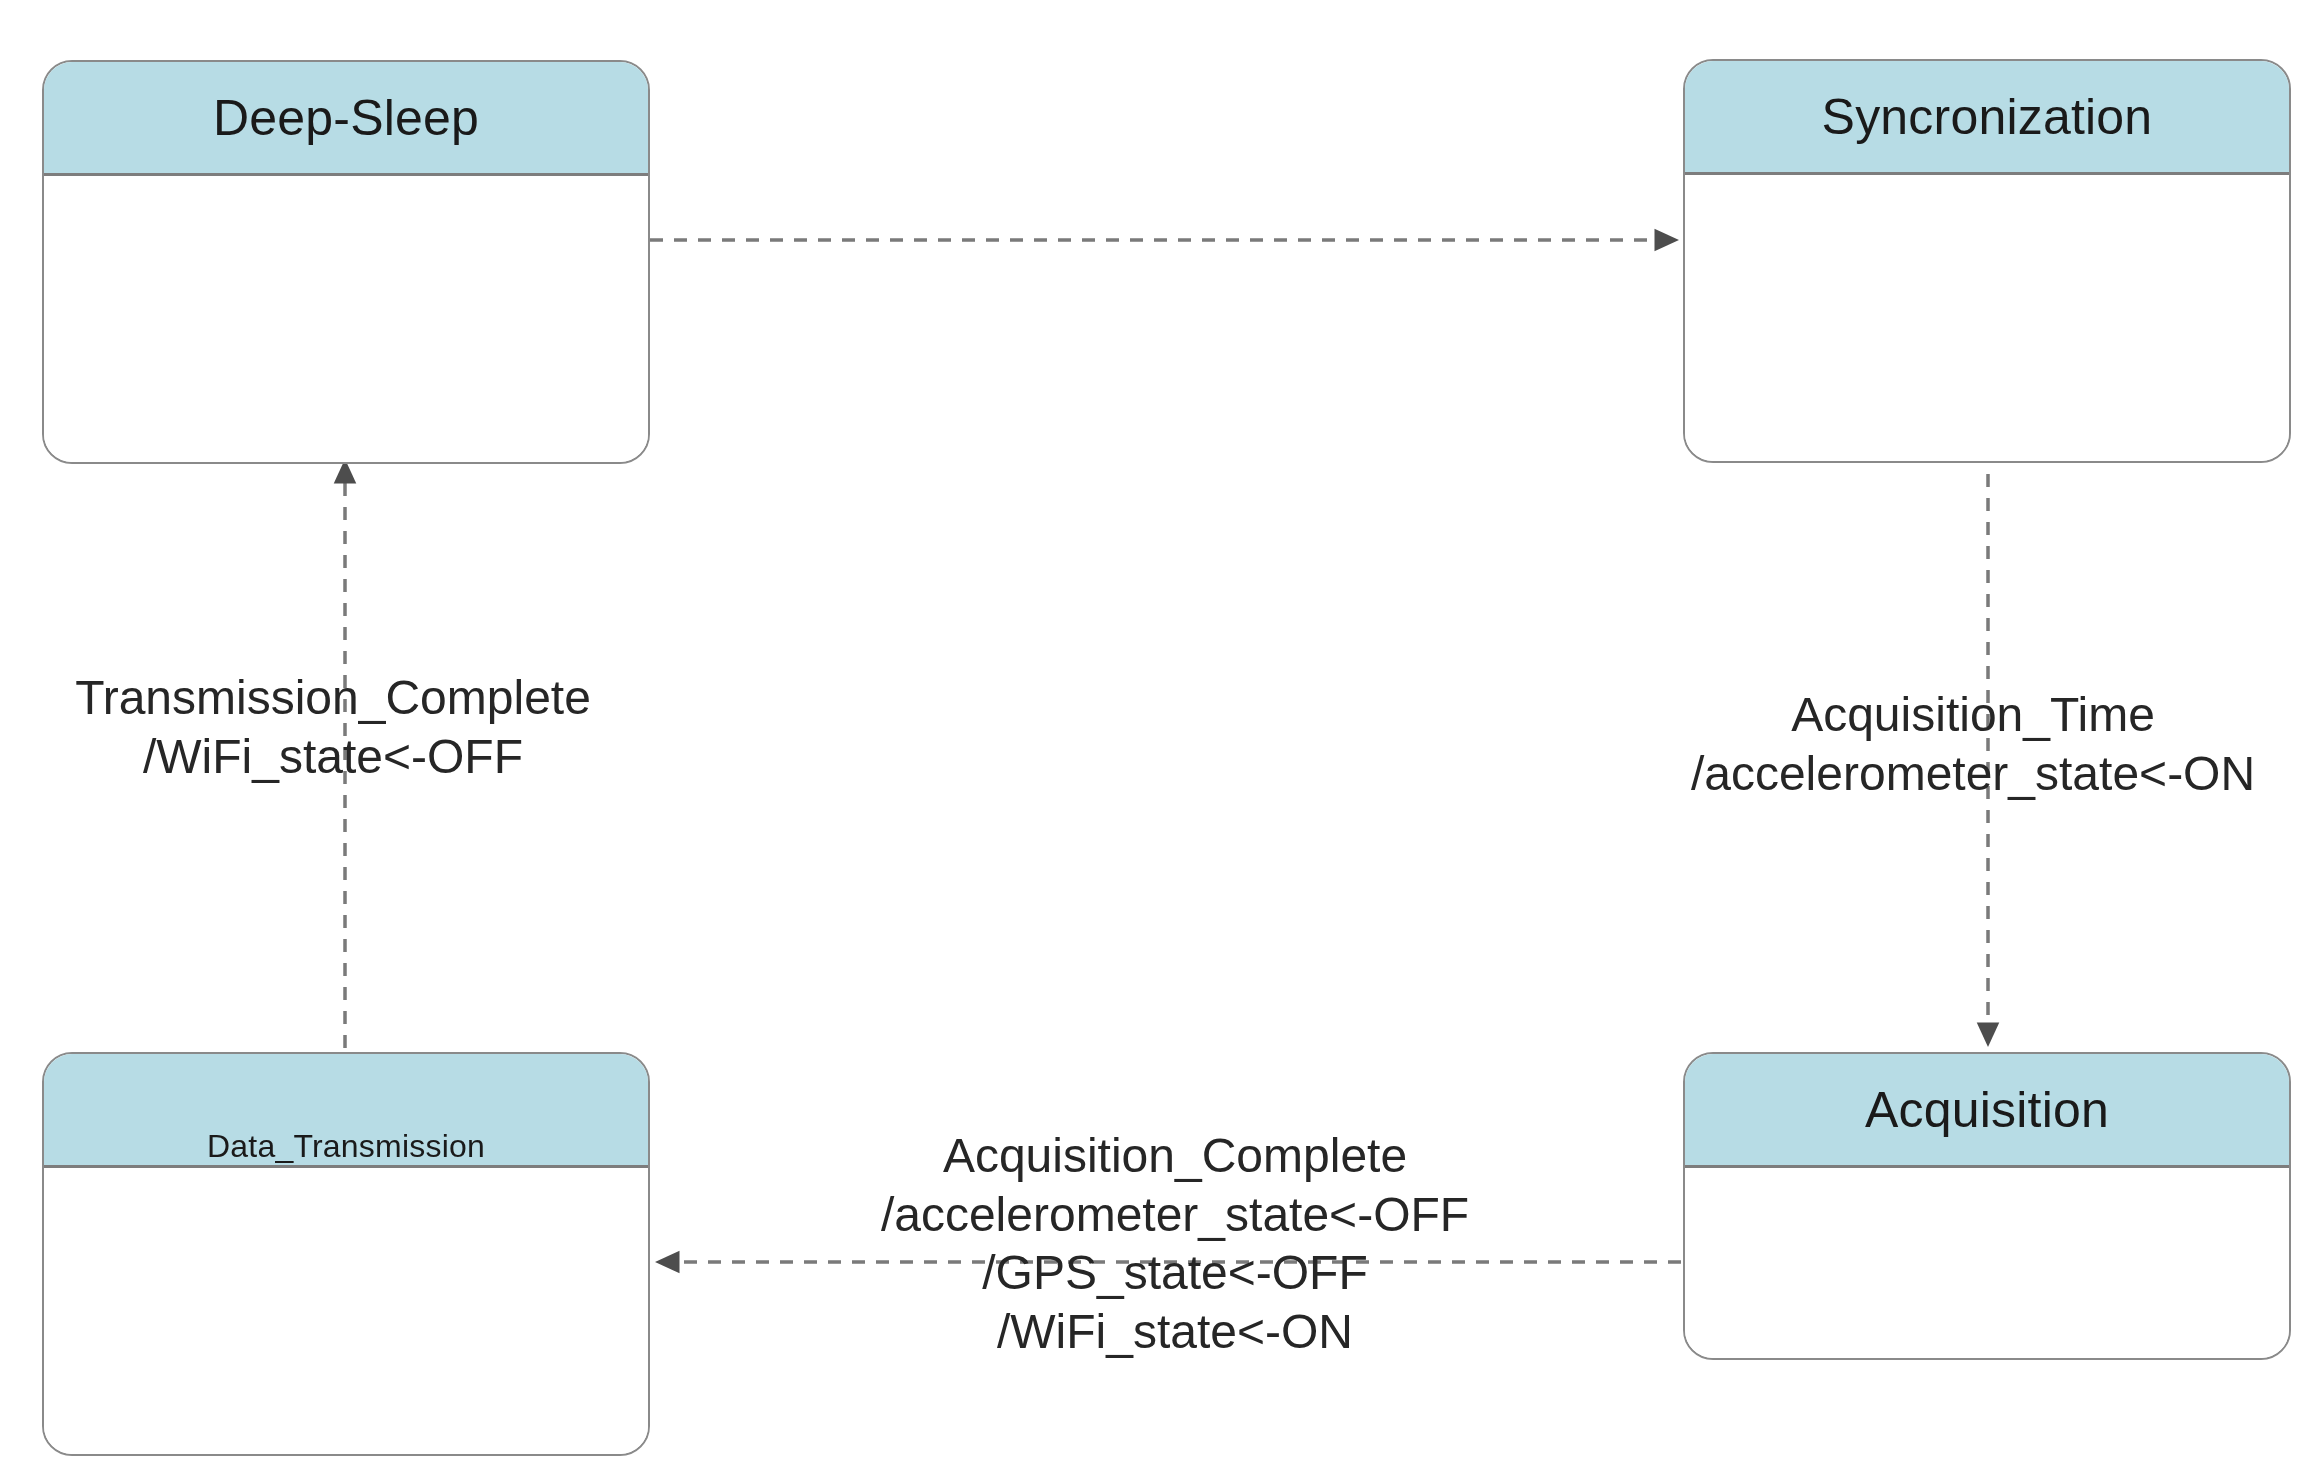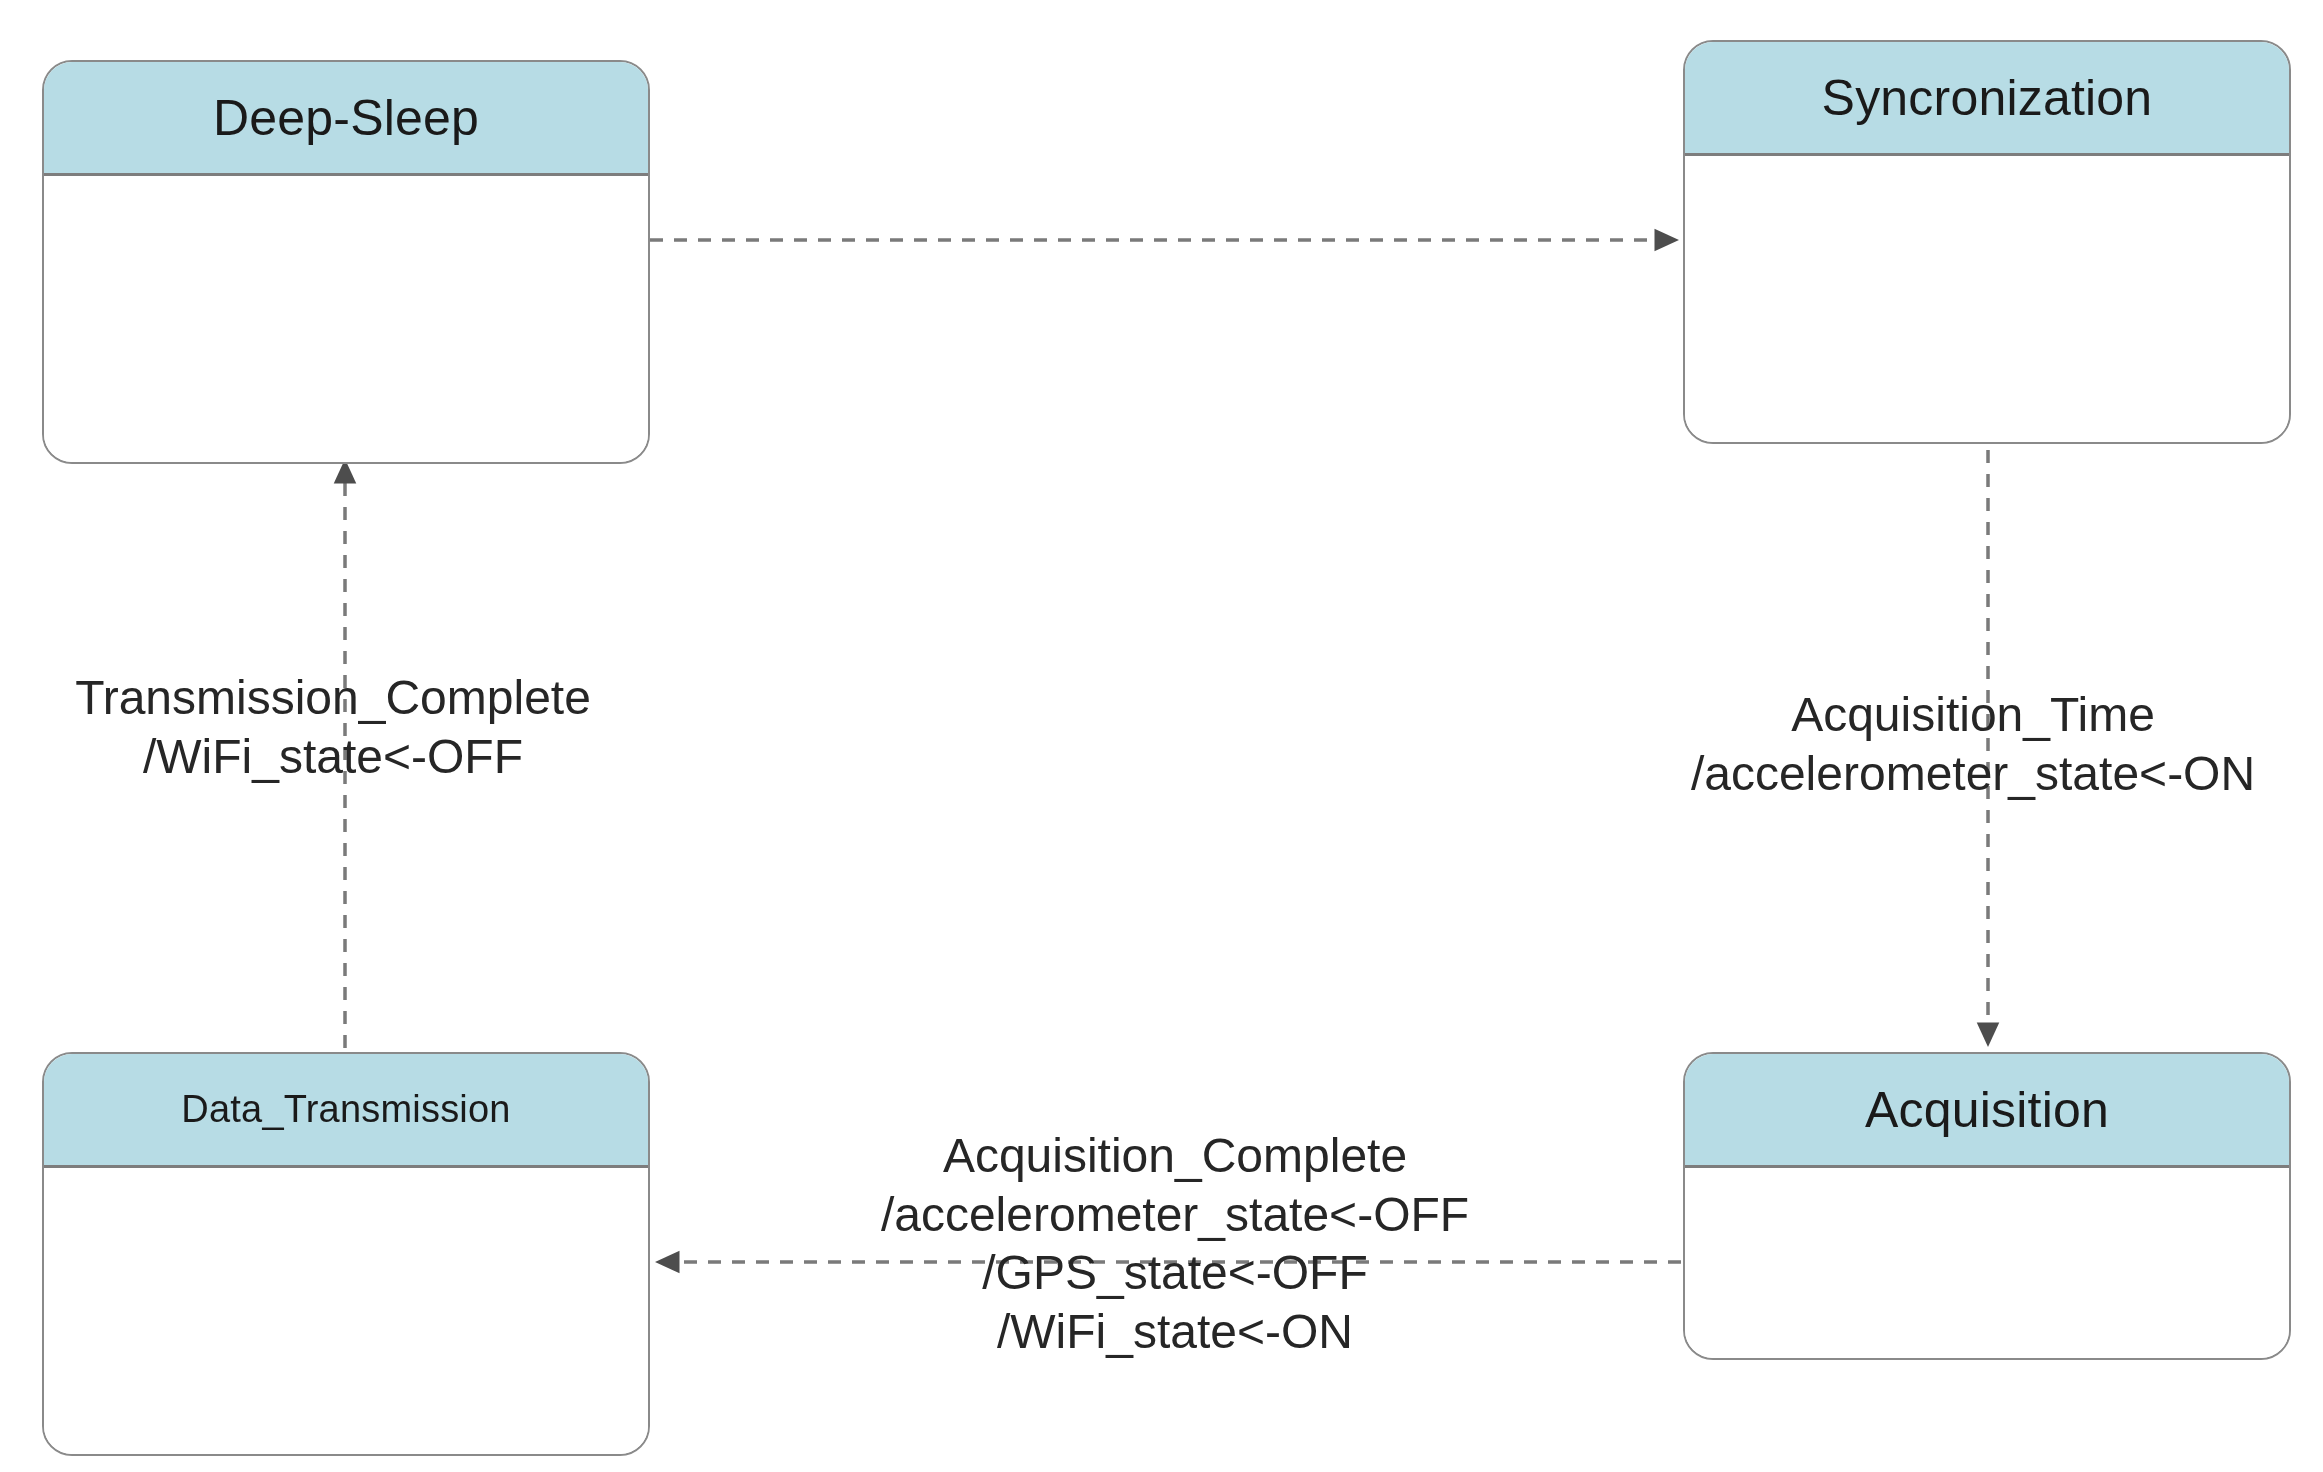--- a/index.html
+++ b/index.html
@@ -97,29 +97,29 @@
     </g>
   </svg>
 
   <div class="state-node" style="left:42px; top:44px; width:608px; height:404px;margin-top:16px;">
     <div class="state-header" style="height:114px; font-size:50px;">
       <span>Deep-Sleep</span>
     </div>
     <div class="state-body" style="height:287px;"></div>
   </div>
 
-  <div class="state-node" style="left:1683px; top:40px; width:608px; height:404px;">
+  <div class="state-node" style="left:1683px; top:59px; width:608px; height:404px;">
     <div class="state-header" style="height:114px; font-size:50px;">
       <span>Syncronization</span>
     </div>
     <div class="state-body" style="height:287px;"></div>
   </div>
 
   <div class="state-node" style="left:42px; top:1052px; width:608px; height:404px;">
-    <div class="state-header" style="height:114px; font-size:38px;">
+    <div class="state-header" style="height:114px; font-size:32px;align-items:flex-end;">
       <span>Data_Transmission</span>
     </div>
     <div class="state-body" style="height:287px;"></div>
   </div>
 
   <div class="state-node" style="left:1683px; top:1052px; width:608px; height:308px;">
     <div class="state-header" style="height:114px; font-size:50px;">
       <span>Acquisition</span>
     </div>
     <div class="state-body" style="height:287px;"></div>

